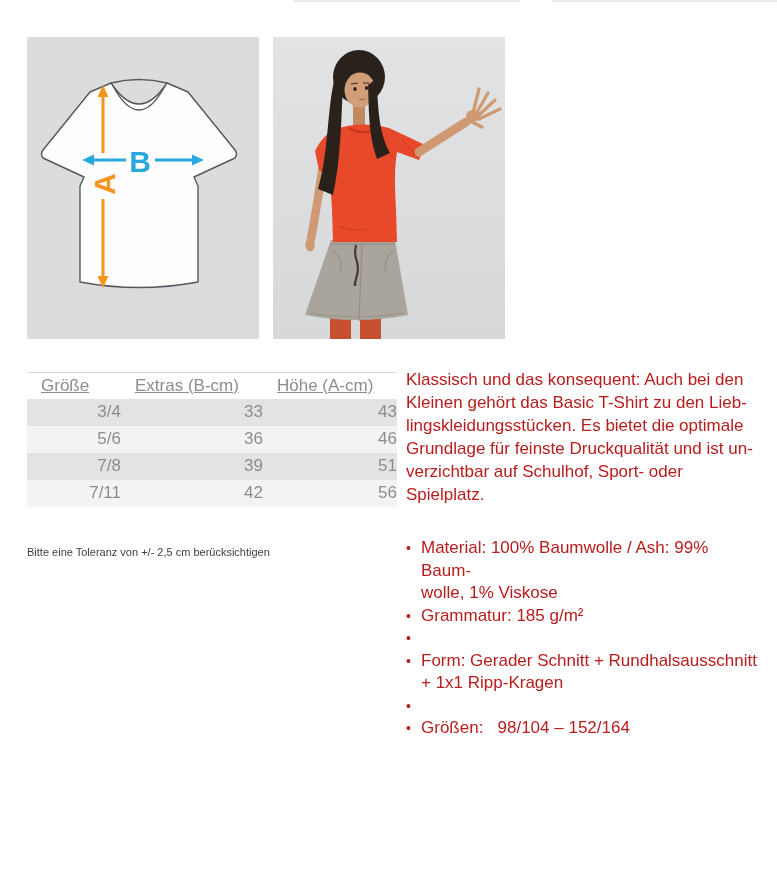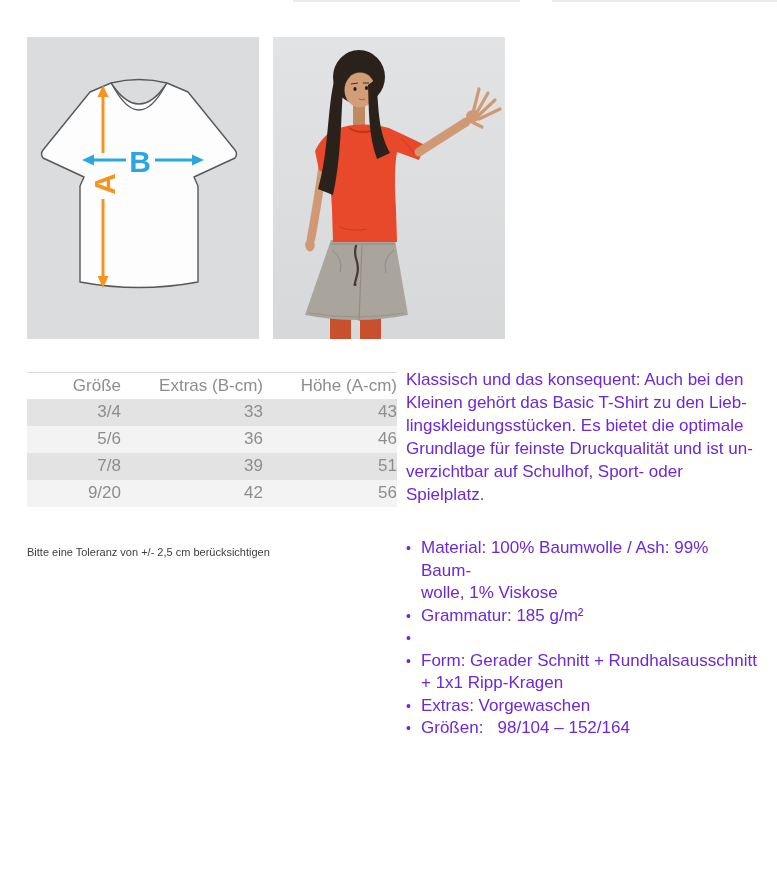--- a/index.html
+++ b/index.html
@@ -17,36 +17,36 @@
   .panel.photo{left:273px;background:#dedfe1;}
   .panel svg{display:block;width:232px;height:302px;}
 
   
   table.size-table{
     position:absolute;left:27px;top:372px;width:370px;
     border-collapse:collapse;table-layout:fixed;
     font-size:17px;color:#8d8d8d;
   }
   table.size-table thead tr{height:26px;border-top:1px solid #d9d9d9;}
-  table.size-table th{font-weight:normal;text-align:right;padding:0 0 0 14px;}
+  table.size-table th{font-weight:normal;text-align:left;padding:0 0 0 14px;text-decoration:underline;}
   table.size-table td{padding:0 0 0 14px;height:27px;text-align:right;}
   table.size-table col.c1{width:94px;}
   table.size-table col.c2{width:142px;}
   table.size-table col.c3{width:134px;}
   table.size-table tbody tr:nth-child(odd){background:#e3e3e4;}
   table.size-table tbody tr:nth-child(even){background:#f3f3f4;}
 
   .tolerance-note{
     position:absolute;left:27px;top:546px;
     font-size:11px;color:#3e3e3e;
   }
 
   .right-col{
     position:absolute;left:406px;top:368px;width:352px;
-    color:#6d28d9;font-size:17px;
+    color:#b91c1c;font-size:17px;
   }
   .description{white-space:pre-line;line-height:23px;}
   ul.bullet-list{
     list-style:none;margin:31px 0 0 0;padding:0;line-height:22.5px;
   }
   ul.bullet-list li{display:flex;}
   ul.bullet-list .marker{flex:none;width:15px;font-size:14px;}
   ul.bullet-list .btext{white-space:pre-line;}
 </style>
 </head>
@@ -175,21 +175,21 @@
         <td>5/6</td>
         <td>36</td>
         <td>46</td>
       </tr>
       <tr>
         <td>7/8</td>
         <td>39</td>
         <td>51</td>
       </tr>
       <tr>
-        <td>9/20</td>
+        <td>7/11</td>
         <td>42</td>
         <td>56</td>
       </tr>
     </tbody>
 </table>
 
 <div class="tolerance-note">Bitte eine Toleranz von +/- 2,5 cm berücksichtigen</div>
 
 <div class="right-col">
   <div class="description">Klassisch und das konsequent: Auch bei den
@@ -210,20 +210,19 @@
       <li>
         <span class="marker">•</span>
       </li>
       <li>
         <span class="marker">•</span>
         <span class="btext">Form: Gerader Schnitt + Rundhalsausschnitt
 + 1x1 Ripp-Kragen</span>
       </li>
       <li>
         <span class="marker">•</span>
-        <span class="btext">Extras: Vorgewaschen</span>
       </li>
       <li>
         <span class="marker">•</span>
         <span class="btext">Größen:&nbsp;&nbsp; 98/104 – 152/164</span>
       </li>
     </ul>
 </div>
 
 </body></html>

